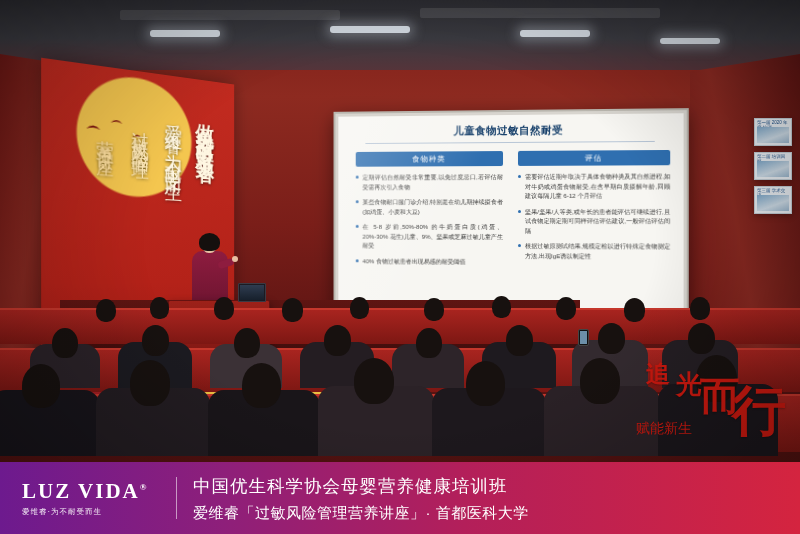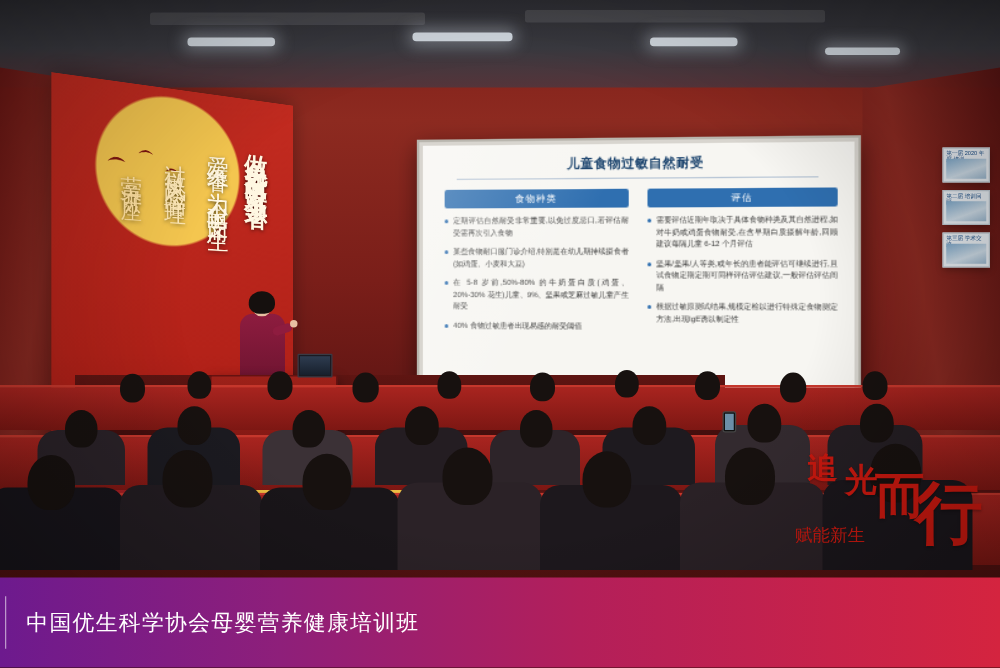--- a/index.html
+++ b/index.html
@@ -293,19 +293,26 @@
     <div class="art-c a1">行</div>
     <div class="art-c a2">而</div>
     <div class="art-c a3">光</div>
     <div class="art-c a4">追</div>
     <div class="art-sub">赋能新生</div>
   </div>
 
   <div class="vignette"></div>
 
   <div class="caption">
+    <div class="logo">
+      <div class="lname">
+        <span>LUZ VIDA</span><sup>®</sup>
+      </div>
+      <div class="lsub">爱维睿·为不耐受而生</div>
+    </div>
     <div class="divider"></div>
     <div class="cap-text">
       <div class="l1">中国优生科学协会母婴营养健康培训班</div>
+      <div class="l2">爱维睿「过敏风险管理营养讲座」· 首都医科大学</div>
     </div>
   </div>
 
 </div>
 
 </body></html>

